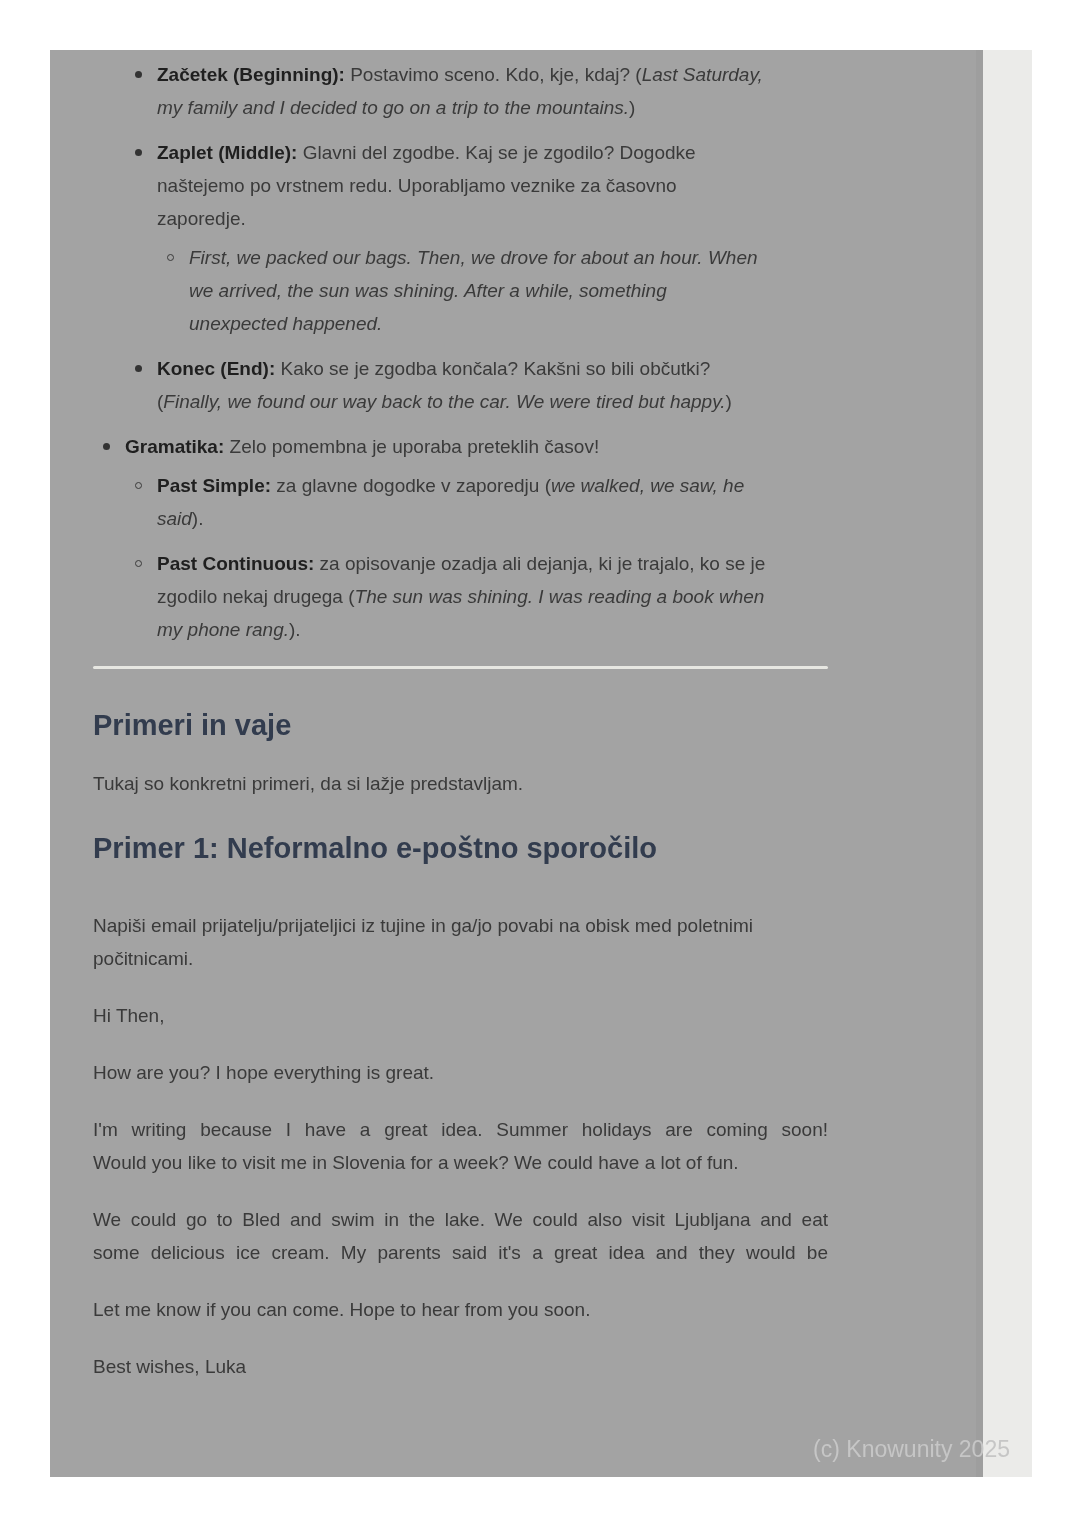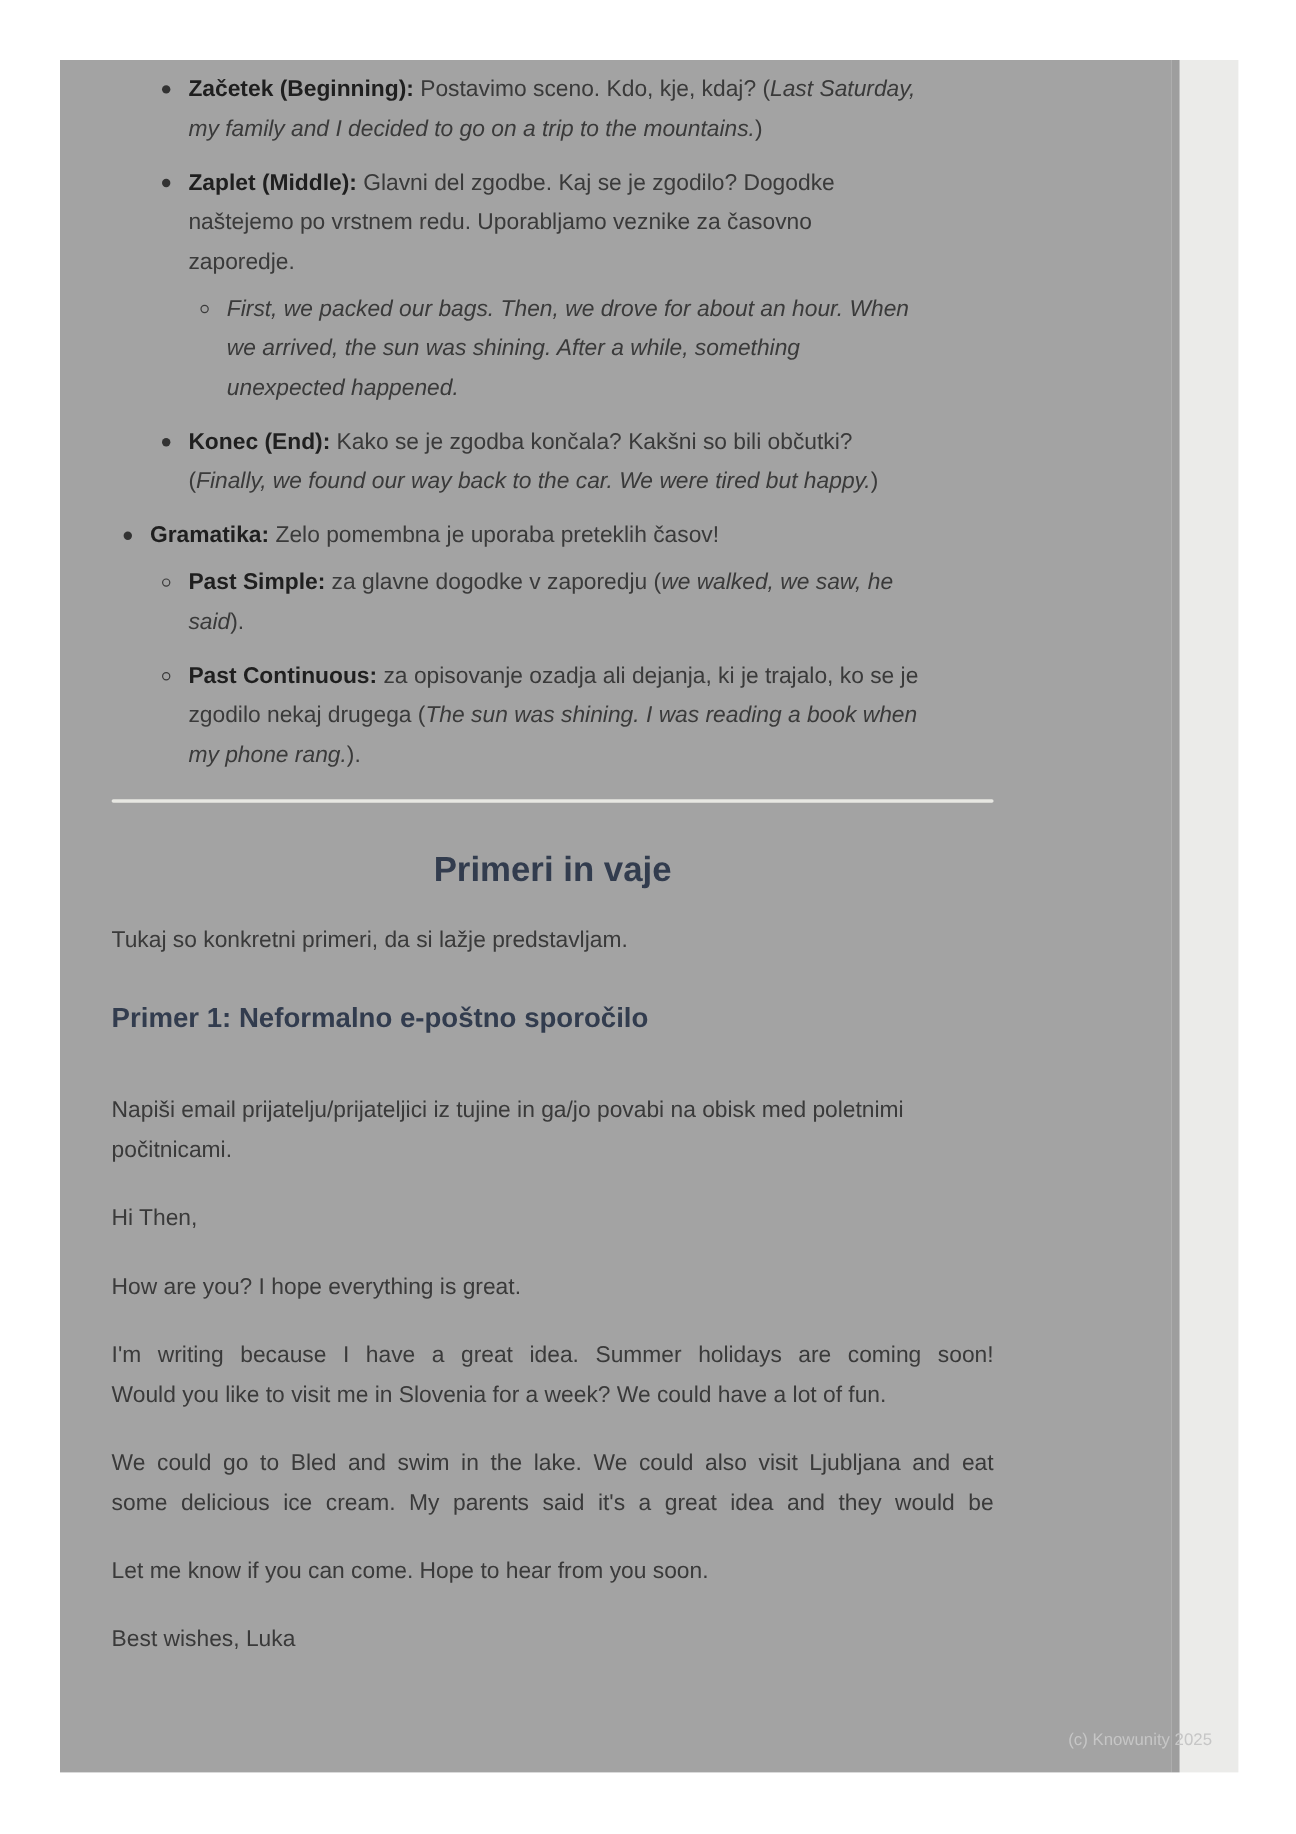--- a/index.html
+++ b/index.html
@@ -32,42 +32,41 @@
     border-radius:50%;background:transparent;border:1.5px solid #3a3a3a;
     box-sizing:border-box;
   }
   .hr{
     height:3px;background:#e7e7e2;border:none;border-radius:2px;
     margin:20px 0 0 0;width:735px;
   }
   h2.h-main{
     font-size:29px;line-height:36px;font-weight:700;color:#323c4e;
     margin:38px 0 0 0;
-    text-align:center;
   }
   .p-intro{margin:26px 0 0 0;}
   h3.h-sub{
-    font-size:23px;line-height:28px;font-weight:700;color:#323c4e;
+    font-size:29px;line-height:28px;font-weight:700;color:#323c4e;
     margin:34px 0 0 0;
   }
   .p-task{margin:47px 0 0 0;white-space:pre-line;}
   .para{margin:24px 0 0 0;}
   .jline{display:block;text-align:justify;text-align-last:justify;}
   .jlast{display:block;text-align:left;text-align-last:left;}
   .scroll-track{
     position:absolute;left:983px;top:50px;width:49px;height:1427px;
     background:#ebebe9;
   }
   .scroll-thumb{
     position:absolute;left:976px;top:50px;width:7px;height:1427px;
     background:#9e9e9e;
   }
   .watermark{
     position:absolute;top:1438px;right:70px;
-    font-size:14px;line-height:22px;color:#c6c6c6;z-index:5;
+    font-size:23px;line-height:22px;color:#c6c6c6;z-index:5;
   }
 </style>
 </head>
 <body>
 
 <div class="paper">
   <div class="content">
 
     <ul class="lvl2">
       <li>

